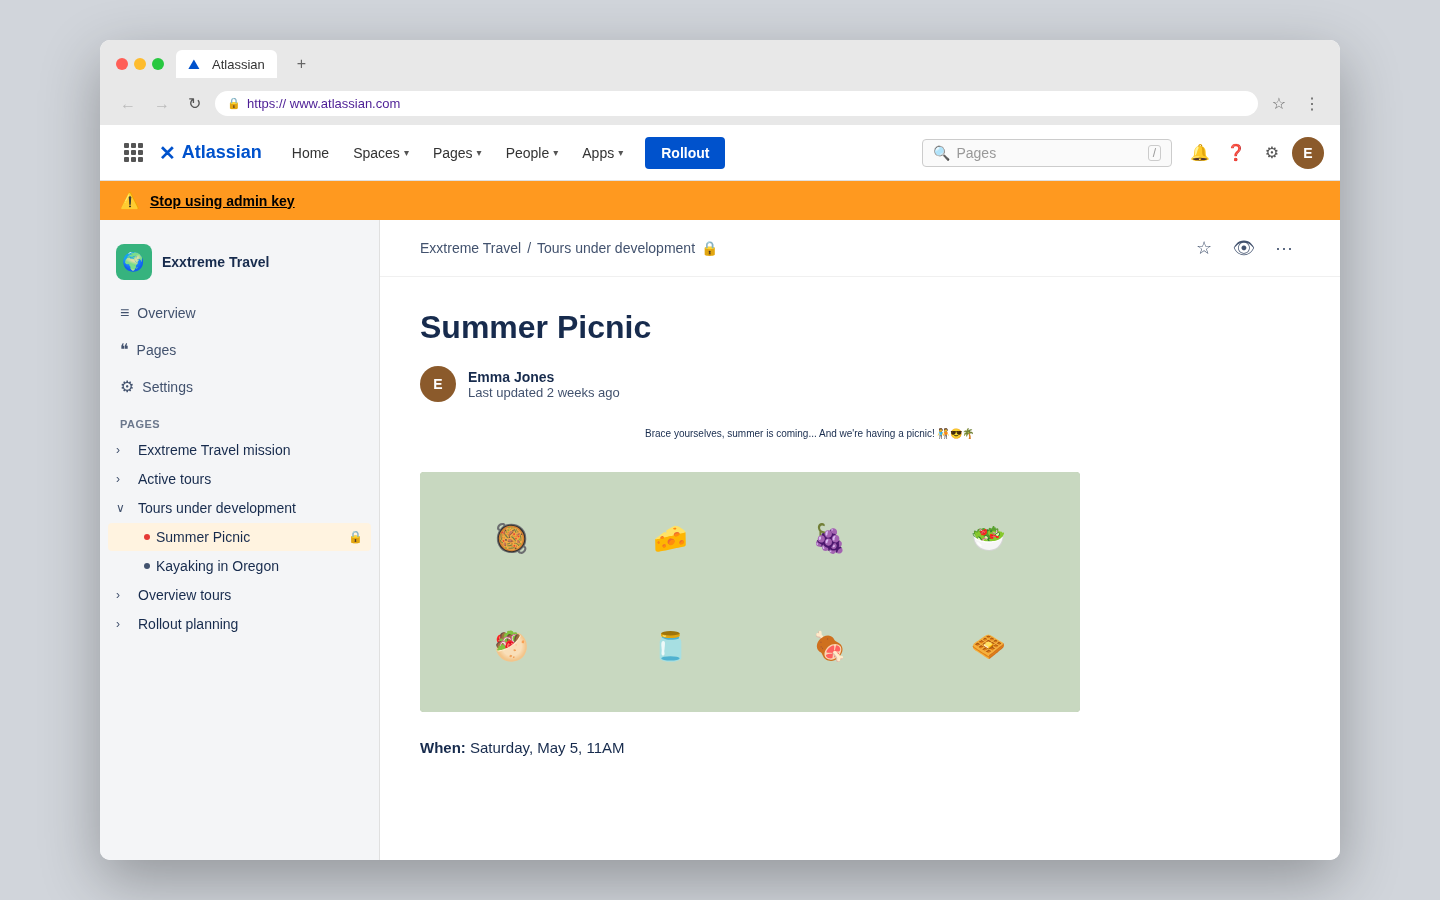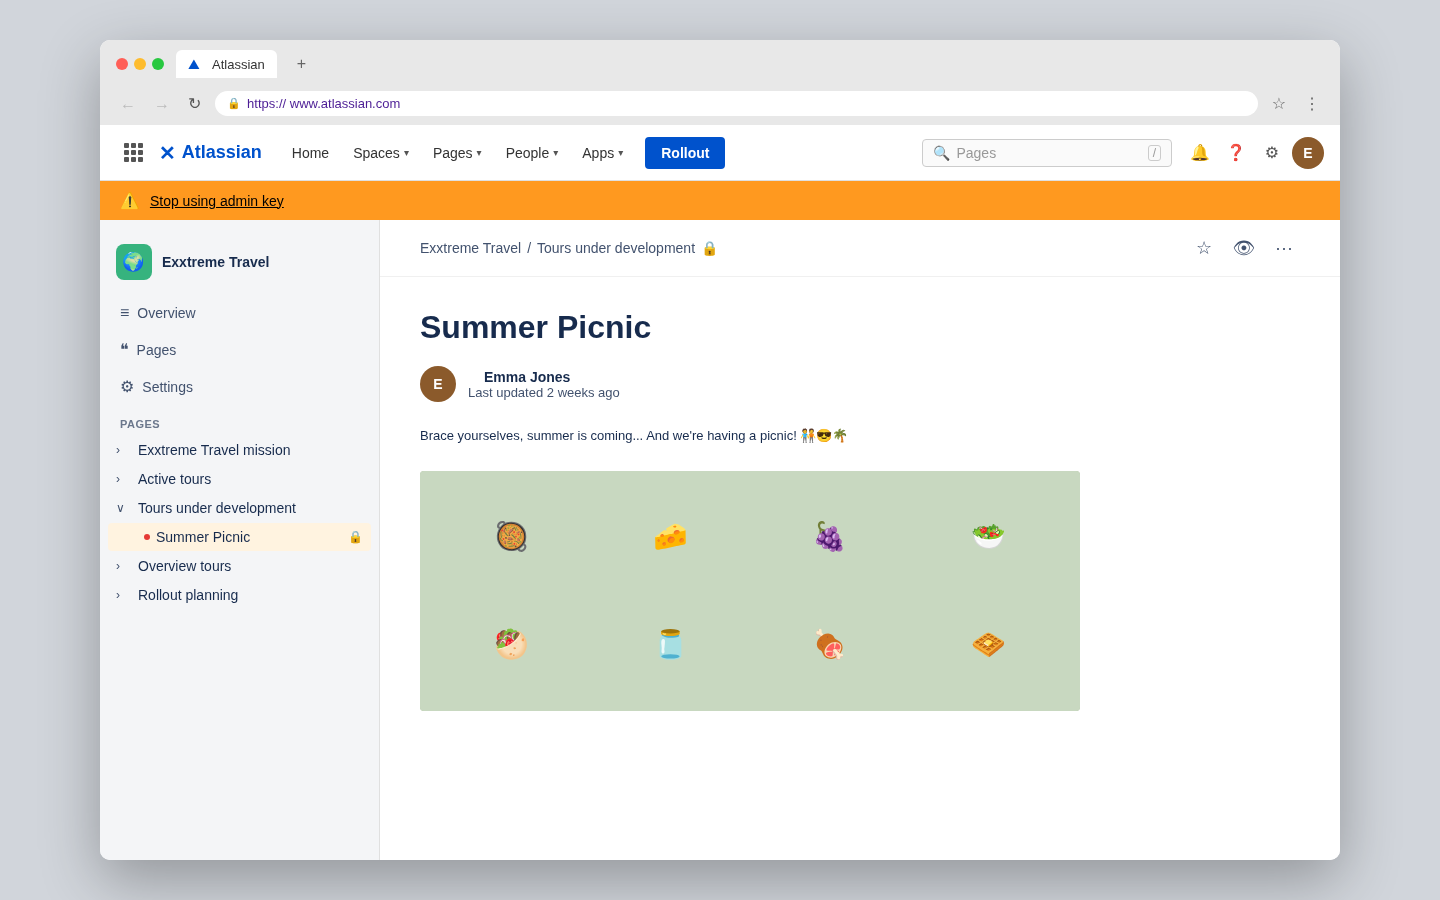--- a/index.html
+++ b/index.html
@@ -208,21 +208,21 @@
     
     .warning-banner {
       background: #ff991f;
       padding: 10px 20px;
       display: flex; align-items: center; gap: 10px;
       font-size: 14px;
       flex-shrink: 0;
     }
     .warn-icon { font-size: 16px; }
     .warn-text { color: #000; }
-    .warn-link { color: #000; font-weight: 400; text-decoration: underline; cursor: pointer; }
+    .warn-link { color: #000; font-weight: 700; text-decoration: underline; cursor: pointer; }
 
     
     .main-layout {
       display: flex;
       flex: 1;
       overflow: hidden;
     }
 
     
     .sidebar {
@@ -351,27 +351,28 @@
 
     .author-avatar {
       width: 36px; height: 36px; border-radius: 50%;
       background: #8b5a2b;
       overflow: hidden;
       display: flex; align-items: center; justify-content: center;
       color: #fff; font-weight: 600; font-size: 14px;
     }
 
     .author-info {}
-    .author-name { font-size: 14px; font-weight: 600; color: #172b4d; margin-left: 16px; }
+    .author-name { font-size: 14px; font-weight: 600; color: #172b4d; }
     .author-time { font-size: 13px; color: #42526e; }
 
     .page-intro {
-      font-size: 13px; color: #172b4d;
-      margin-bottom: 24px;
+      font-size: 10px; color: #172b4d;
+      margin-bottom: 30px;
       line-height: 1.6;
+      text-align: center;
     }
 
     .page-image {
       width: 100%;
       max-width: 660px;
       height: 240px;
       border-radius: 4px;
       background: #b0c4a0;
       margin-bottom: 24px;
       overflow: hidden;
@@ -538,20 +539,24 @@
             <span class="expand-arrow">∨</span>
             <span class="page-name">Tours under development</span>
           </div>
 
           <div class="page-sub-item active">
             <span class="bullet active-bullet"></span>
             <span class="page-name">Summer Picnic</span>
             <span class="page-lock">🔒</span>
           </div>
 
+          <div class="page-sub-item">
+            <span class="bullet"></span>
+            <span class="page-name">Kayaking in Oregon</span>
+          </div>
 
 
           <div class="page-item">
             <span class="expand-arrow">›</span>
             <span class="page-name">Overview tours</span>
           </div>
 
           <div class="page-item">
             <span class="expand-arrow">›</span>
             <span class="page-name">Rollout planning</span>
@@ -593,17 +598,21 @@
               <div class="food-item">🧀</div>
               <div class="food-item">🍇</div>
               <div class="food-item">🥗</div>
               <div class="food-item">🥙</div>
               <div class="food-item">🫙</div>
               <div class="food-item">🍖</div>
               <div class="food-item">🧇</div>
             </div>
           </div>
 
+          <p class="page-when">
+            <span class="when-label">When:</span>
+            <span>Saturday, May 5, 11AM</span>
+          </p>
         </div>
       </div>
     </div>
   </div>
 </div>
 
 </body></html>

